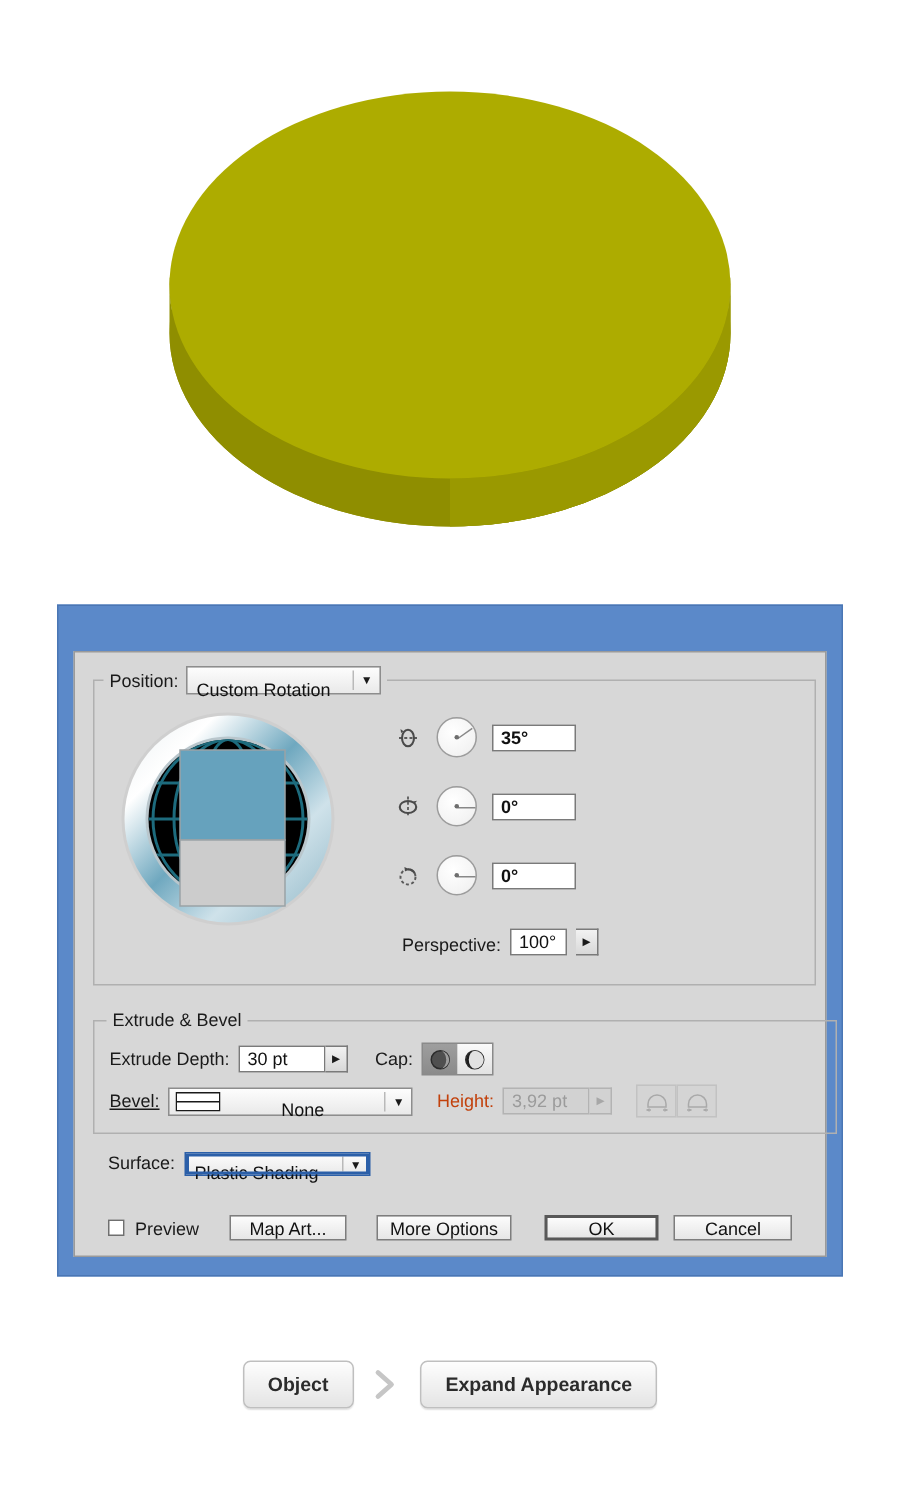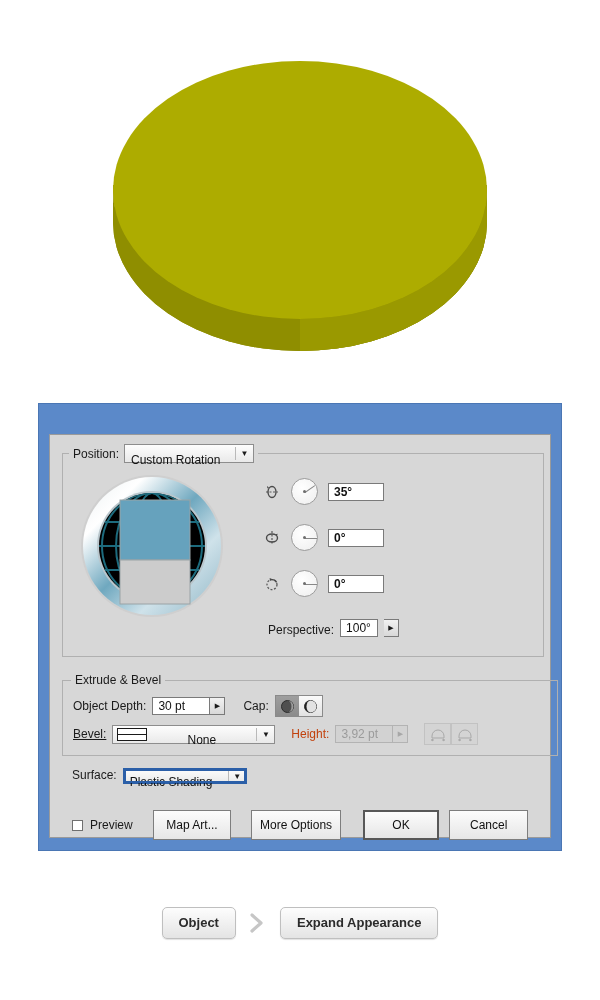--- a/index.html
+++ b/index.html
@@ -70,21 +70,21 @@
     width:15px;height:18px;box-sizing:border-box;
     border:1px solid #7a7a7a;border-left:none;
     background:linear-gradient(#f2f2f2,#d8d8d8);
     display:inline-flex;align-items:center;justify-content:center;
     font-size:7px;color:#1a1a1a;
   }
   .stepper.dim{background:#d2d2d2;border-color:#b3b3b3;color:#a7a7a7;}
 
   .btn{
     display:inline-flex;align-items:center;justify-content:center;
-    height:30px;box-sizing:border-box;
+    height:17px;box-sizing:border-box;
     background:linear-gradient(#fcfcfc,#e6e6e6);
     border:1px solid #7d7d7d;font-size:12px;color:#111;
   }
   .btn.default{border:2px solid #585858;}
 
   .chk{
     width:11px;height:11px;box-sizing:border-box;
     background:#fff;border:1px solid #6f6f6f;
   }
 
@@ -248,21 +248,21 @@
         <span class="lbl">Perspective:</span>
         <span class="txtbox" style="width:38px;">100°</span>
         <span class="stepper">▶</span>
       </div>
     </div>
 
     <div class="fset" style="left:12px;top:245px;width:496px;height:76px;">
       <span class="fset-legend">Extrude &amp; Bevel</span>
 
       <div style="position:absolute;left:10px;top:14px;display:flex;align-items:center;">
-        <span class="lbl" style="margin-right:6px;">Object Depth:</span>
+        <span class="lbl" style="margin-right:6px;">Extrude Depth:</span>
         <span class="txtbox" style="width:58px;">30 pt</span>
         <span class="stepper">▶</span>
 
         <span class="lbl" style="margin-left:18px;margin-right:6px;">Cap:</span>
         <span class="capgroup">
           <span class="capbtn on">
             <svg width="15" height="15" viewBox="0 0 15 15">
               <circle cx="7.5" cy="7.5" r="6" fill="#4f4f4f" stroke="#2b2b2b" stroke-width="1"></circle>
               <path d="M7.5 1.5 A6 6 0 0 1 7.5 13.5 A4 6 0 0 0 7.5 1.5 Z" fill="#9d9d9d"></path>
             </svg>

